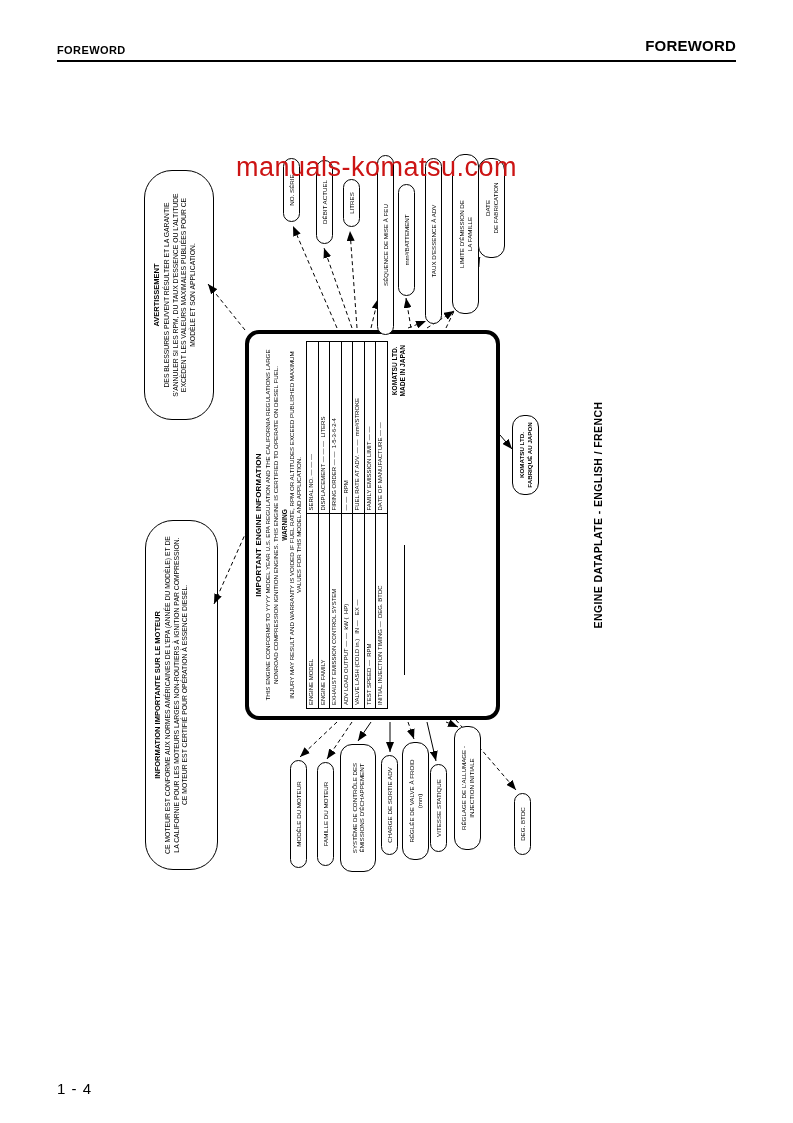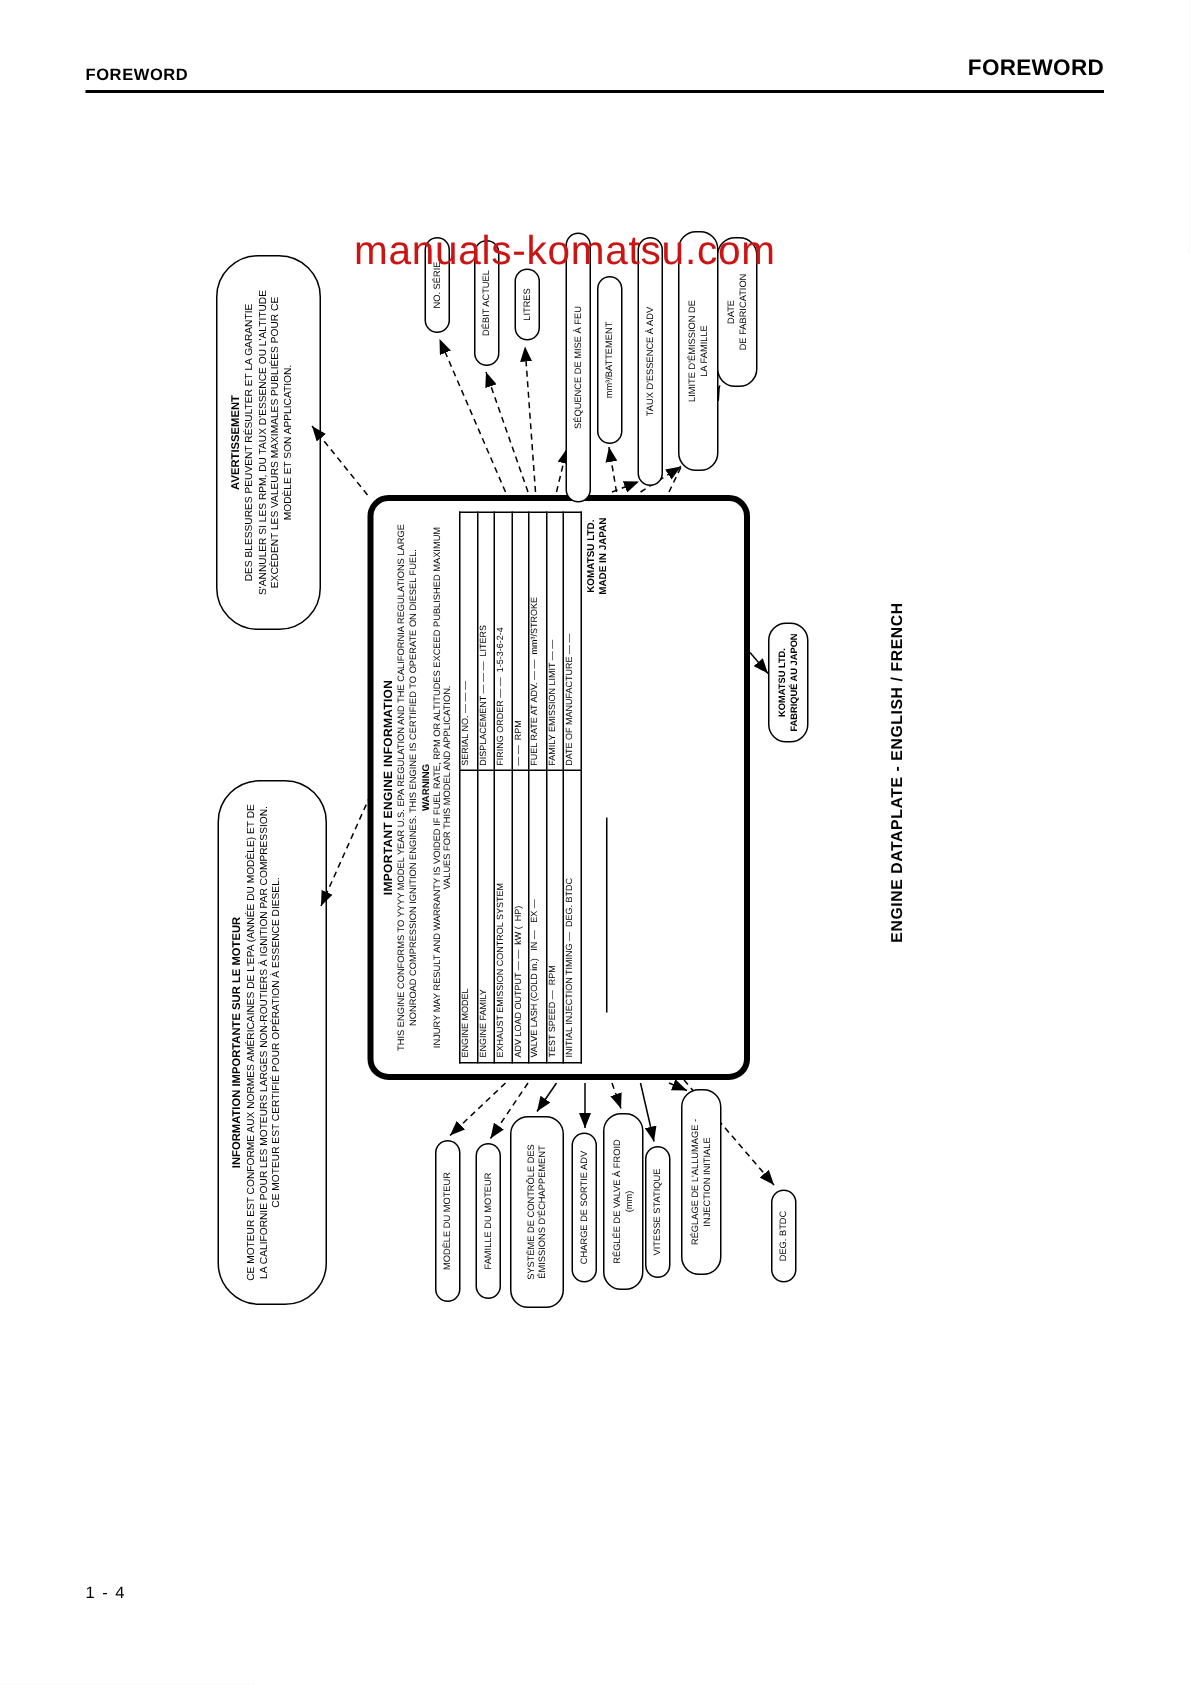--- a/index.html
+++ b/index.html
@@ -4,21 +4,21 @@
 <style>
   html,body{margin:0;padding:0;background:#e8e8e8;}
   body{width:793px;height:1123px;position:relative;margin:0 auto;background:#ffffff;
        font-family:"Liberation Sans",sans-serif;color:#000;overflow:hidden;}
   .abs{position:absolute;}
 
   
   .hdr-left{left:57px;top:44px;font-size:11px;font-weight:bold;letter-spacing:.4px;}
   .hdr-right{right:57px;top:37px;font-size:15px;font-weight:bold;letter-spacing:.2px;}
   .hdr-rule{left:57px;top:60px;width:679px;height:2px;background:#000;}
-  .pgnum{left:57px;top:1056px;font-size:11px;letter-spacing:1px;}
+  .pgnum{left:57px;top:1080px;font-size:15px;letter-spacing:1px;}
   .watermark{left:236px;top:152px;font-size:27px;font-weight:normal;z-index:6;letter-spacing:.5px;}
 
   
   .figure{left:140px;top:150px;width:475px;height:730px;z-index:2;}
   .rot{position:absolute;left:0;top:0;width:730px;height:475px;
        transform:rotate(-90deg) translateX(-730px);transform-origin:0 0;}
 
   .para-block{border:1.5px solid #000;border-radius:28px;background:#fff;
               text-align:center;box-sizing:border-box;padding:7px 14px 4px;}
   .para-title{font-size:7.5px;font-weight:bold;line-height:1.3;}

